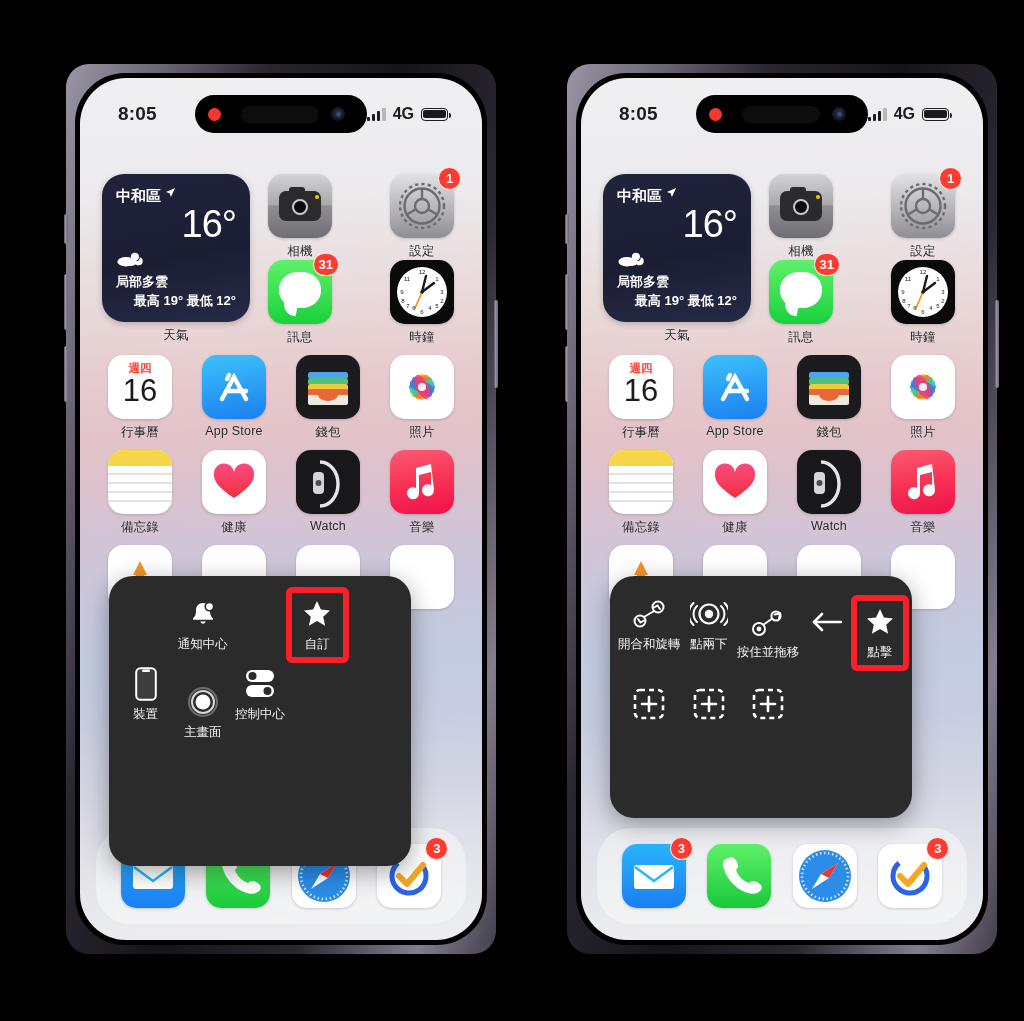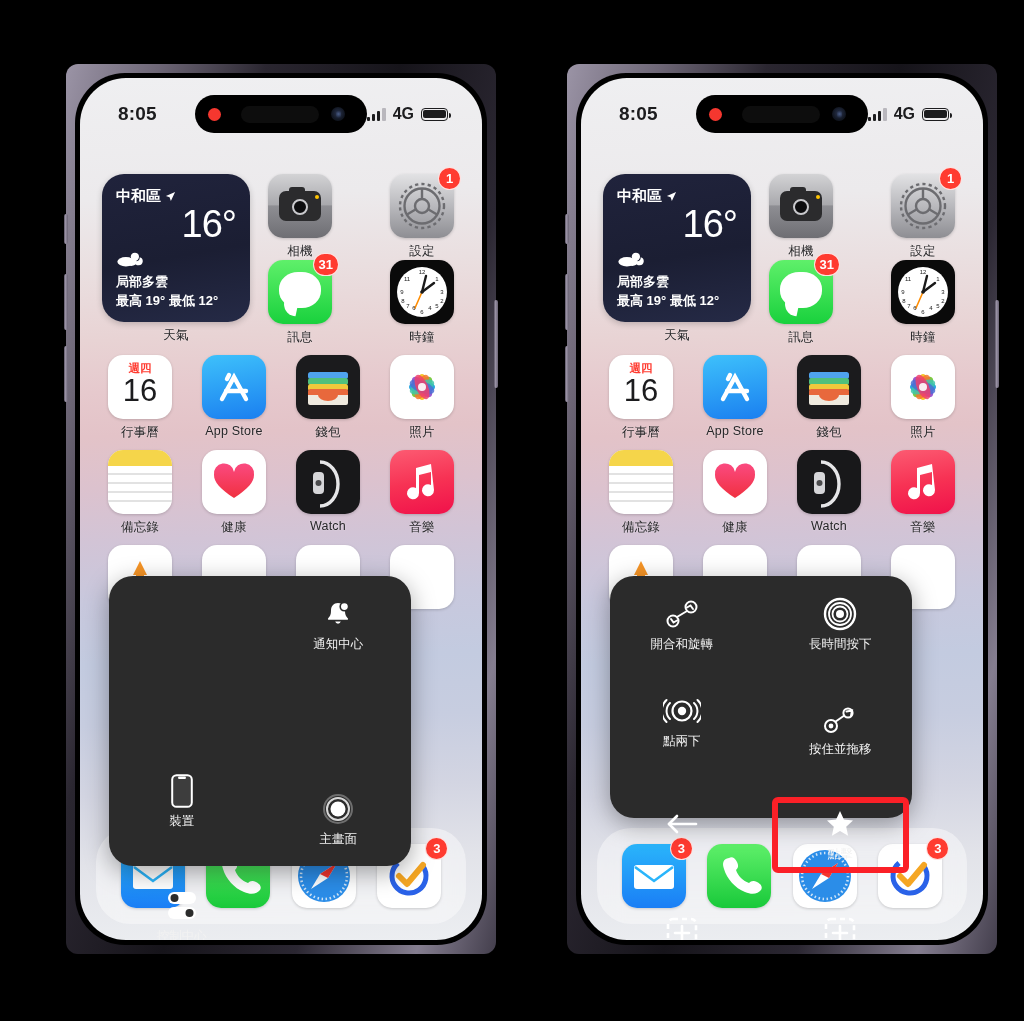--- a/index.html
+++ b/index.html
@@ -9,21 +9,21 @@
     font-family: "Liberation Sans", "DejaVu Sans", sans-serif;
     overflow: hidden;
   }
   .stage { position: relative; width: 1024px; height: 1021px; background:#000; }
 
   
   .phone {
     position: absolute;
     width: 430px; height: 890px;
     top: 64px;
-    border-radius: 12px;
+    border-radius: 23px;
     background: linear-gradient(105deg,#9b94a6 0%, #6d6676 14%, #2a2630 30%, #16141a 50%, #2b2732 70%, #857e90 88%, #433e4c 100%);
     padding: 9px;
     box-shadow: 0 0 0 1px #000;
   }
   .phone.left  { left: 66px; }
   .phone.right { left: 567px; }
 
   .bezel {
     position: absolute; inset: 9px;
     border-radius: 50px;
@@ -104,24 +104,24 @@
            background:#ff3b30; color:#fff; font-size:13px; font-weight:600;
            display:flex; align-items:center; justify-content:center; padding:0 5px;
            border:1.5px solid rgba(255,255,255,.85); z-index:5; }
   .icowrap { position:relative; }
 
   
   .widget { width:148px; height:148px; border-radius:22px;
             background:linear-gradient(170deg,#20233c 0%,#1b1e33 55%,#252a46 100%);
             padding:13px 14px; color:#fff; position:relative;
             box-shadow:0 2px 6px rgba(0,0,0,.2); }
-  .w-city { font-size:15px; font-weight:600; display:flex; align-items:center; gap:4px; }
+  .w-city { font-size:15px; font-weight:600; display:flex; gap:4px; }
   .w-temp { font-size:38px; font-weight:300; line-height:1.05; margin-top:-1px; letter-spacing:-1px;text-align:right;}
   .w-cond { font-size:13px; font-weight:600; margin-top:1px; }
-  .w-hl   { font-size:13px; font-weight:600; margin-top:1px; }
+  .w-hl   { font-size:13px; font-weight:600; margin-top:1px;text-align:right; }
   .w-icon { margin-top:6px; }
   .widgetcell { width:148px; display:flex; flex-direction:column; align-items:center; }
 
   
   .ic-camera { background:linear-gradient(180deg,#d3d3d5 0%,#a9a9ad 48%,#8e8e93 50%,#6e6e73 100%); }
   .ic-settings { background:linear-gradient(180deg,#e2e2e4 0%,#b9b9bd 50%,#8e8e93 100%); }
   .ic-messages { background:linear-gradient(180deg,#5ff06a 0%,#19d13d 100%); }
   .ic-clock { background:#0a0a0a; }
   .ic-calendar { background:#fff; }
   .ic-appstore { background:linear-gradient(170deg,#3ec1fb 0%,#1a7ff0 100%); }
@@ -157,21 +157,21 @@
     backdrop-filter: blur(12px);
     display:flex; align-items:center; justify-content:space-around; padding:0 14px;
   }
 
   
   .at-menu {
     position:absolute; border-radius:24px; background:#2b2b2b;
     box-shadow:0 6px 24px rgba(0,0,0,.35);
     z-index:40;
   }
-  .at-grid { display:grid; grid-template-columns:repeat(2,1fr);gap:27px; }
+  .at-grid { display:grid; grid-template-columns:repeat(5,1fr); }
   .at-item { display:flex; flex-direction:column; align-items:center; justify-content:flex-start;
              color:#fff; padding:7px 2px 7px; position:relative; }
   .at-ico { height:34px; display:flex; align-items:center; justify-content:center; }
   .at-lbl { font-size:12.5px; margin-top:5px; color:#f2f2f2; white-space:nowrap; font-weight:500;}
   .at-item.empty .at-lbl { visibility:hidden; }
   .hl { outline:6px solid #fb2027; outline-offset:-3px; border-radius:3px; }
 
   
   .watermark { position:absolute; left:420px; top:862px; z-index:60; width:180px; }
   .wm-text { font-size:27px; font-weight:700; color:#f0342f; letter-spacing:6px;
@@ -517,20 +517,28 @@
                   </svg>
                 </div>
                 <div class="at-lbl">通知中心</div>
               </div>
 
               <div class="at-item empty">
                 <div class="at-ico"></div>
                 <div class="at-lbl"></div>
               </div>
 
+              <div class="at-item hl">
+                <div class="at-ico">
+                  <svg width="34" height="34" viewBox="0 0 34 34">
+                      <path d="M17 4 l3.9 8.4 9.1 1.1 -6.8 6.2 1.9 9 -8.1-4.6 -8.1 4.6 1.9-9 -6.8-6.2 9.1-1.1z" fill="#fff"></path>
+                    </svg>
+                </div>
+                <div class="at-lbl">自訂</div>
+              </div>
 
               <div class="at-item empty">
                 <div class="at-ico"></div>
                 <div class="at-lbl"></div>
               </div>
 
               <div class="at-item">
                 <div class="at-ico">
                   <svg width="22" height="34" viewBox="0 0 22 34">
                       <rect x="1.2" y="1.2" width="19.6" height="31.6" rx="4.4" fill="#3d3d3d" stroke="#fff" stroke-width="2"></rect>
@@ -897,31 +905,20 @@
                         <circle cx="26" cy="9" r="5.5"></circle>
                       <line x1="12" y1="19" x2="22" y2="13"></line>
                       <path d="M6 21 l2.5 3.5 3.5-2" stroke-linecap="round"></path>
                       <path d="M28 11 l-2.5-3.5 -3.5 2" stroke-linecap="round"></path>
                     </g>
                   </svg>
                 </div>
                 <div class="at-lbl">開合和旋轉</div>
               </div>
 
-              <div class="at-item">
-                <div class="at-ico">
-                  <svg width="34" height="34" viewBox="0 0 34 34">
-                    <circle cx="17" cy="17" r="15" fill="none" stroke="#fff" stroke-width="2.4"></circle>
-                    <circle cx="17" cy="17" r="11" fill="none" stroke="#fff" stroke-width="1.8"></circle>
-                    <circle cx="17" cy="17" r="7.5" fill="none" stroke="#fff" stroke-width="1.8"></circle>
-                    <circle cx="17" cy="17" r="4" fill="#fff"></circle>
-                  </svg>
-                </div>
-                <div class="at-lbl">長時間按下</div>
-              </div>
 
               <div class="at-item">
                 <div class="at-ico">
                   <svg width="38" height="32" viewBox="0 0 38 32">
                     <circle cx="19" cy="16" r="9.5" fill="none" stroke="#fff" stroke-width="2.2"></circle>
                     <circle cx="19" cy="16" r="4.2" fill="#fff"></circle>
                     <path d="M7 8 a11 11 0 0 0 0 16" fill="none" stroke="#fff" stroke-width="2" stroke-linecap="round"></path>
                     <path d="M3.5 5 a15 15 0 0 0 0 22" fill="none" stroke="#fff" stroke-width="2" stroke-linecap="round"></path>
                     <path d="M31 8 a11 11 0 0 1 0 16" fill="none" stroke="#fff" stroke-width="2" stroke-linecap="round"></path>
                     <path d="M34.5 5 a15 15 0 0 1 0 22" fill="none" stroke="#fff" stroke-width="2" stroke-linecap="round"></path>

